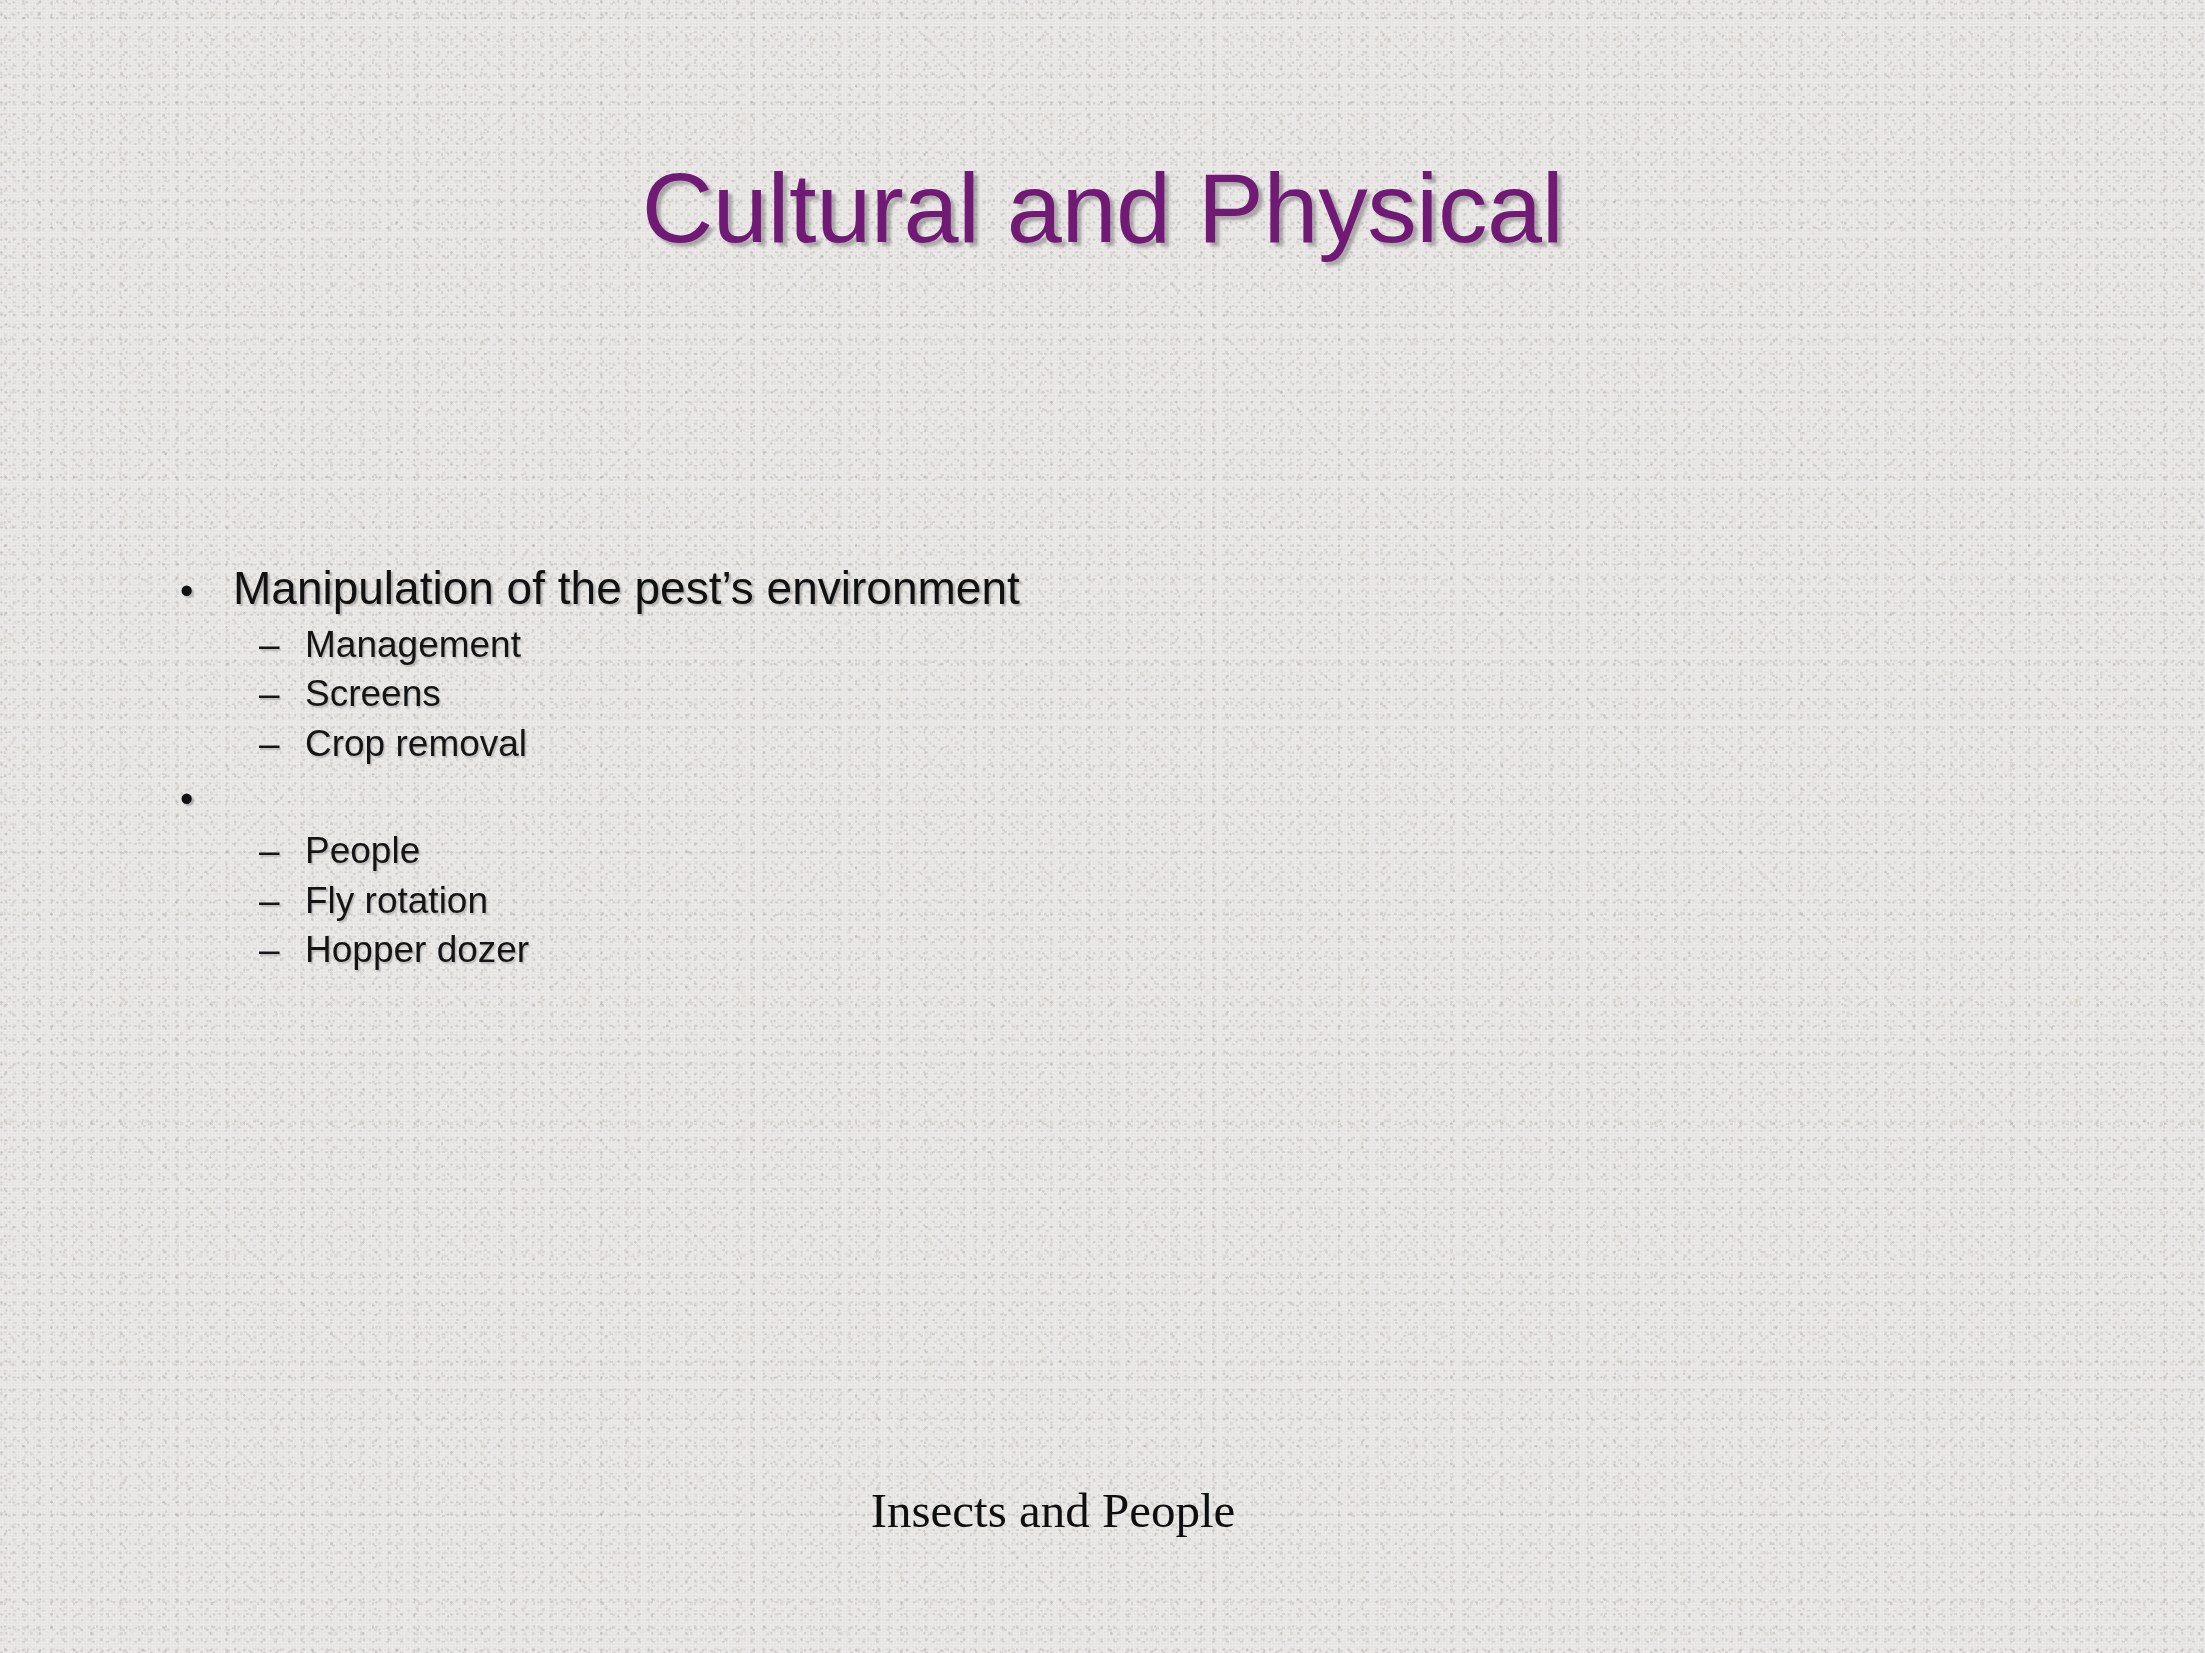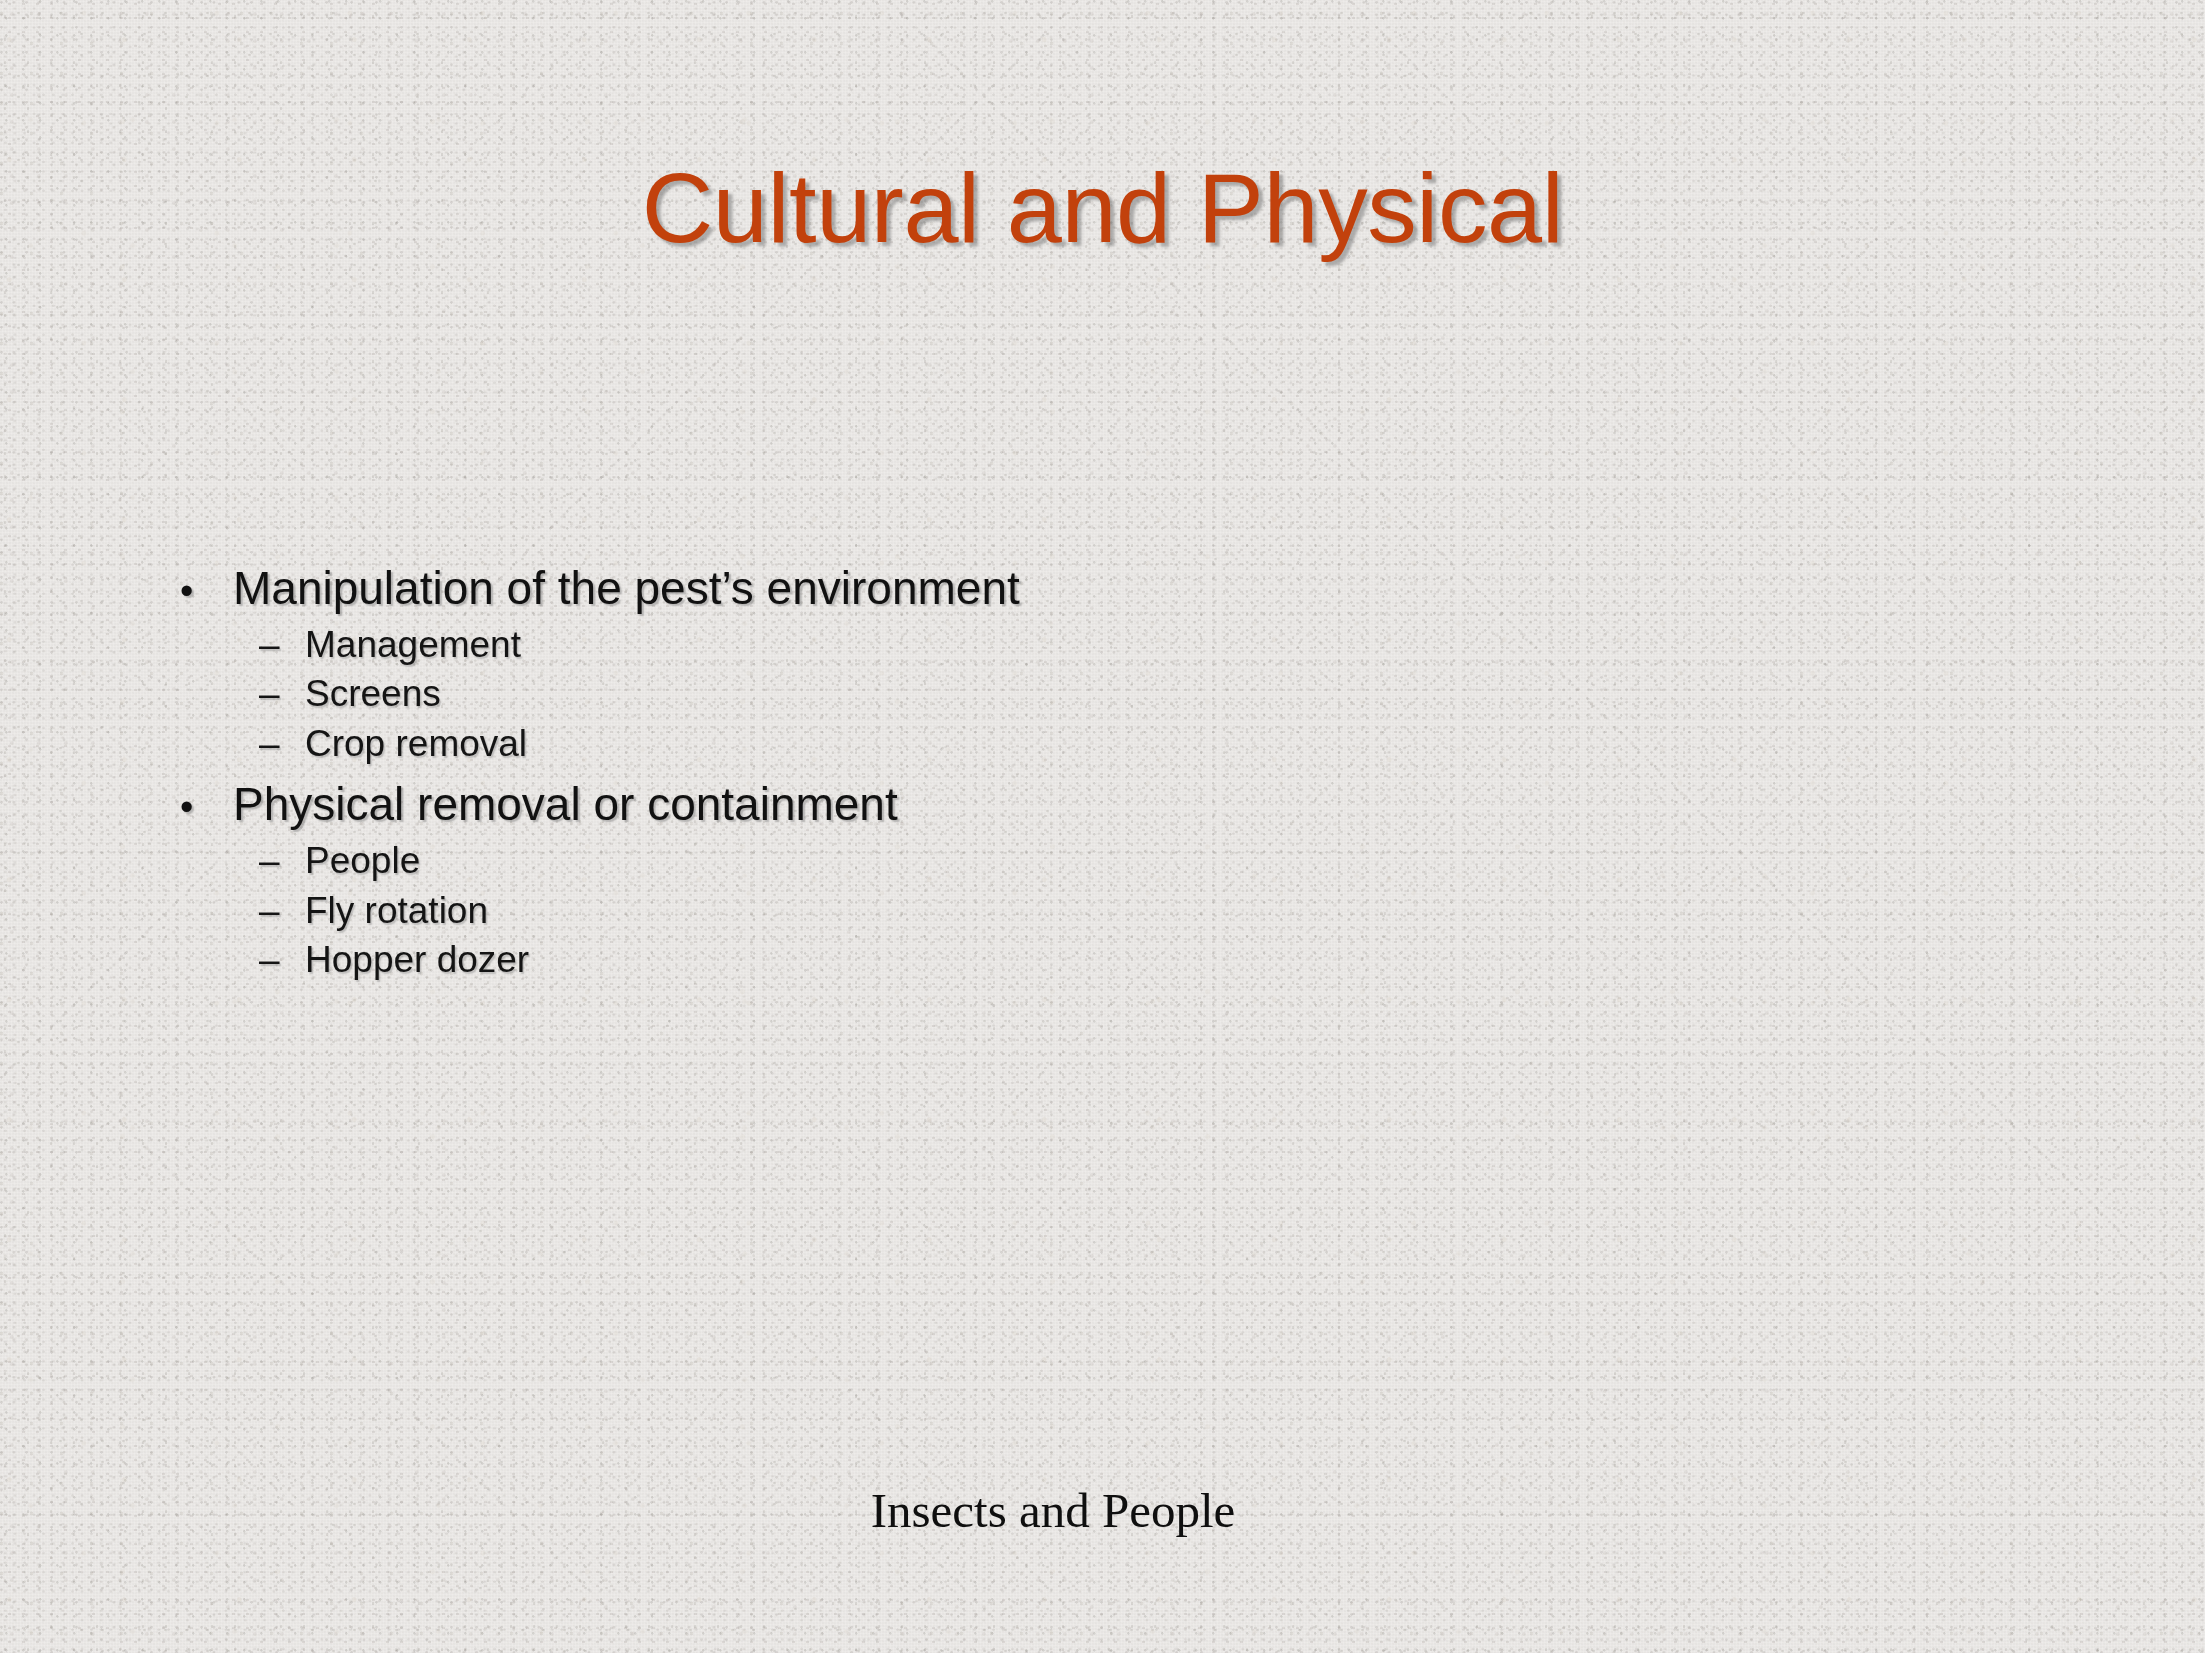--- a/index.html
+++ b/index.html
@@ -66,21 +66,21 @@
   }
 
   .title {
     position: absolute;
     left: 0;
     top: 136px;
     width: 2205px;
     text-align: center;
     font-size: 99px;
     line-height: 1.46;
-    color: #c2410c;
+    color: #701a75;
     letter-spacing: -0.4px;
     text-shadow: 4.4px 4.4px 2.9px rgba(120,120,120,0.55);
   }
   .title .line { display: block; }
 
   .body-list {
     position: absolute;
     left: 180px;
     top: 559px;
     width: 1838px;
@@ -164,21 +164,20 @@
       </div>
       <div class="l2">
         <span class="dash">–</span>
         <span>Crop removal</span>
       </div>
     </div>
 
     <div class="group">
       <div class="l1">
         <span class="bullet">•</span>
-        <span>Physical removal or containment</span>
       </div>
       <div class="l2">
         <span class="dash">–</span>
         <span>People</span>
       </div>
       <div class="l2">
         <span class="dash">–</span>
         <span>Fly rotation</span>
       </div>
       <div class="l2">

